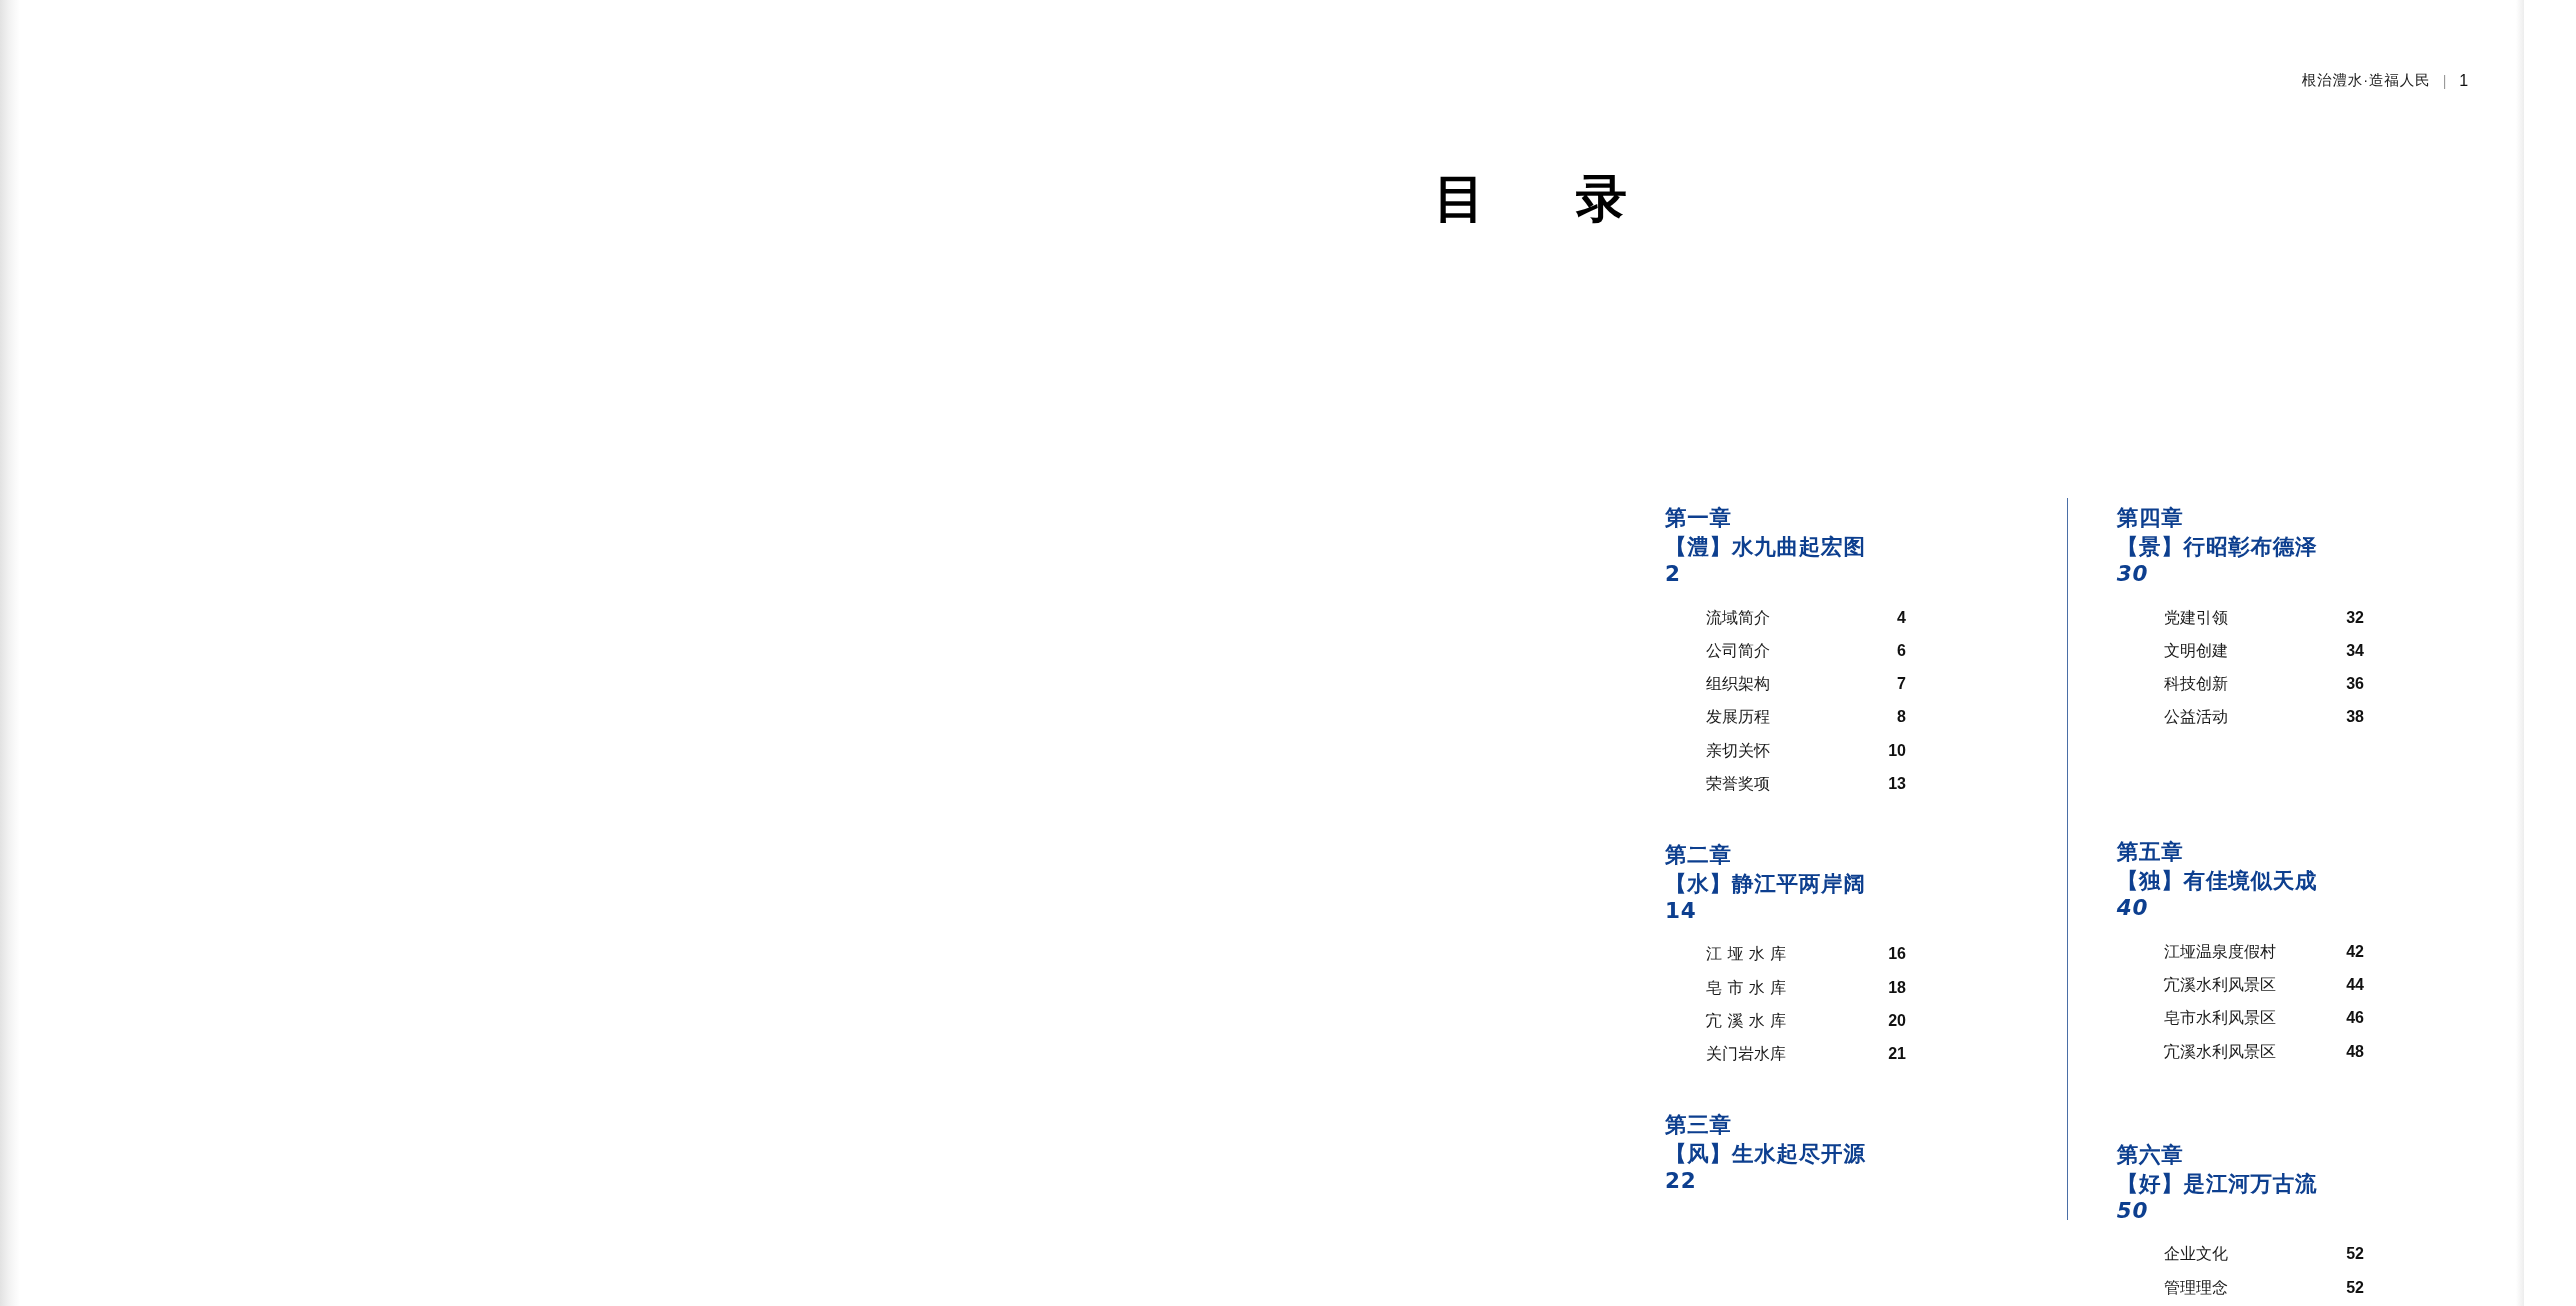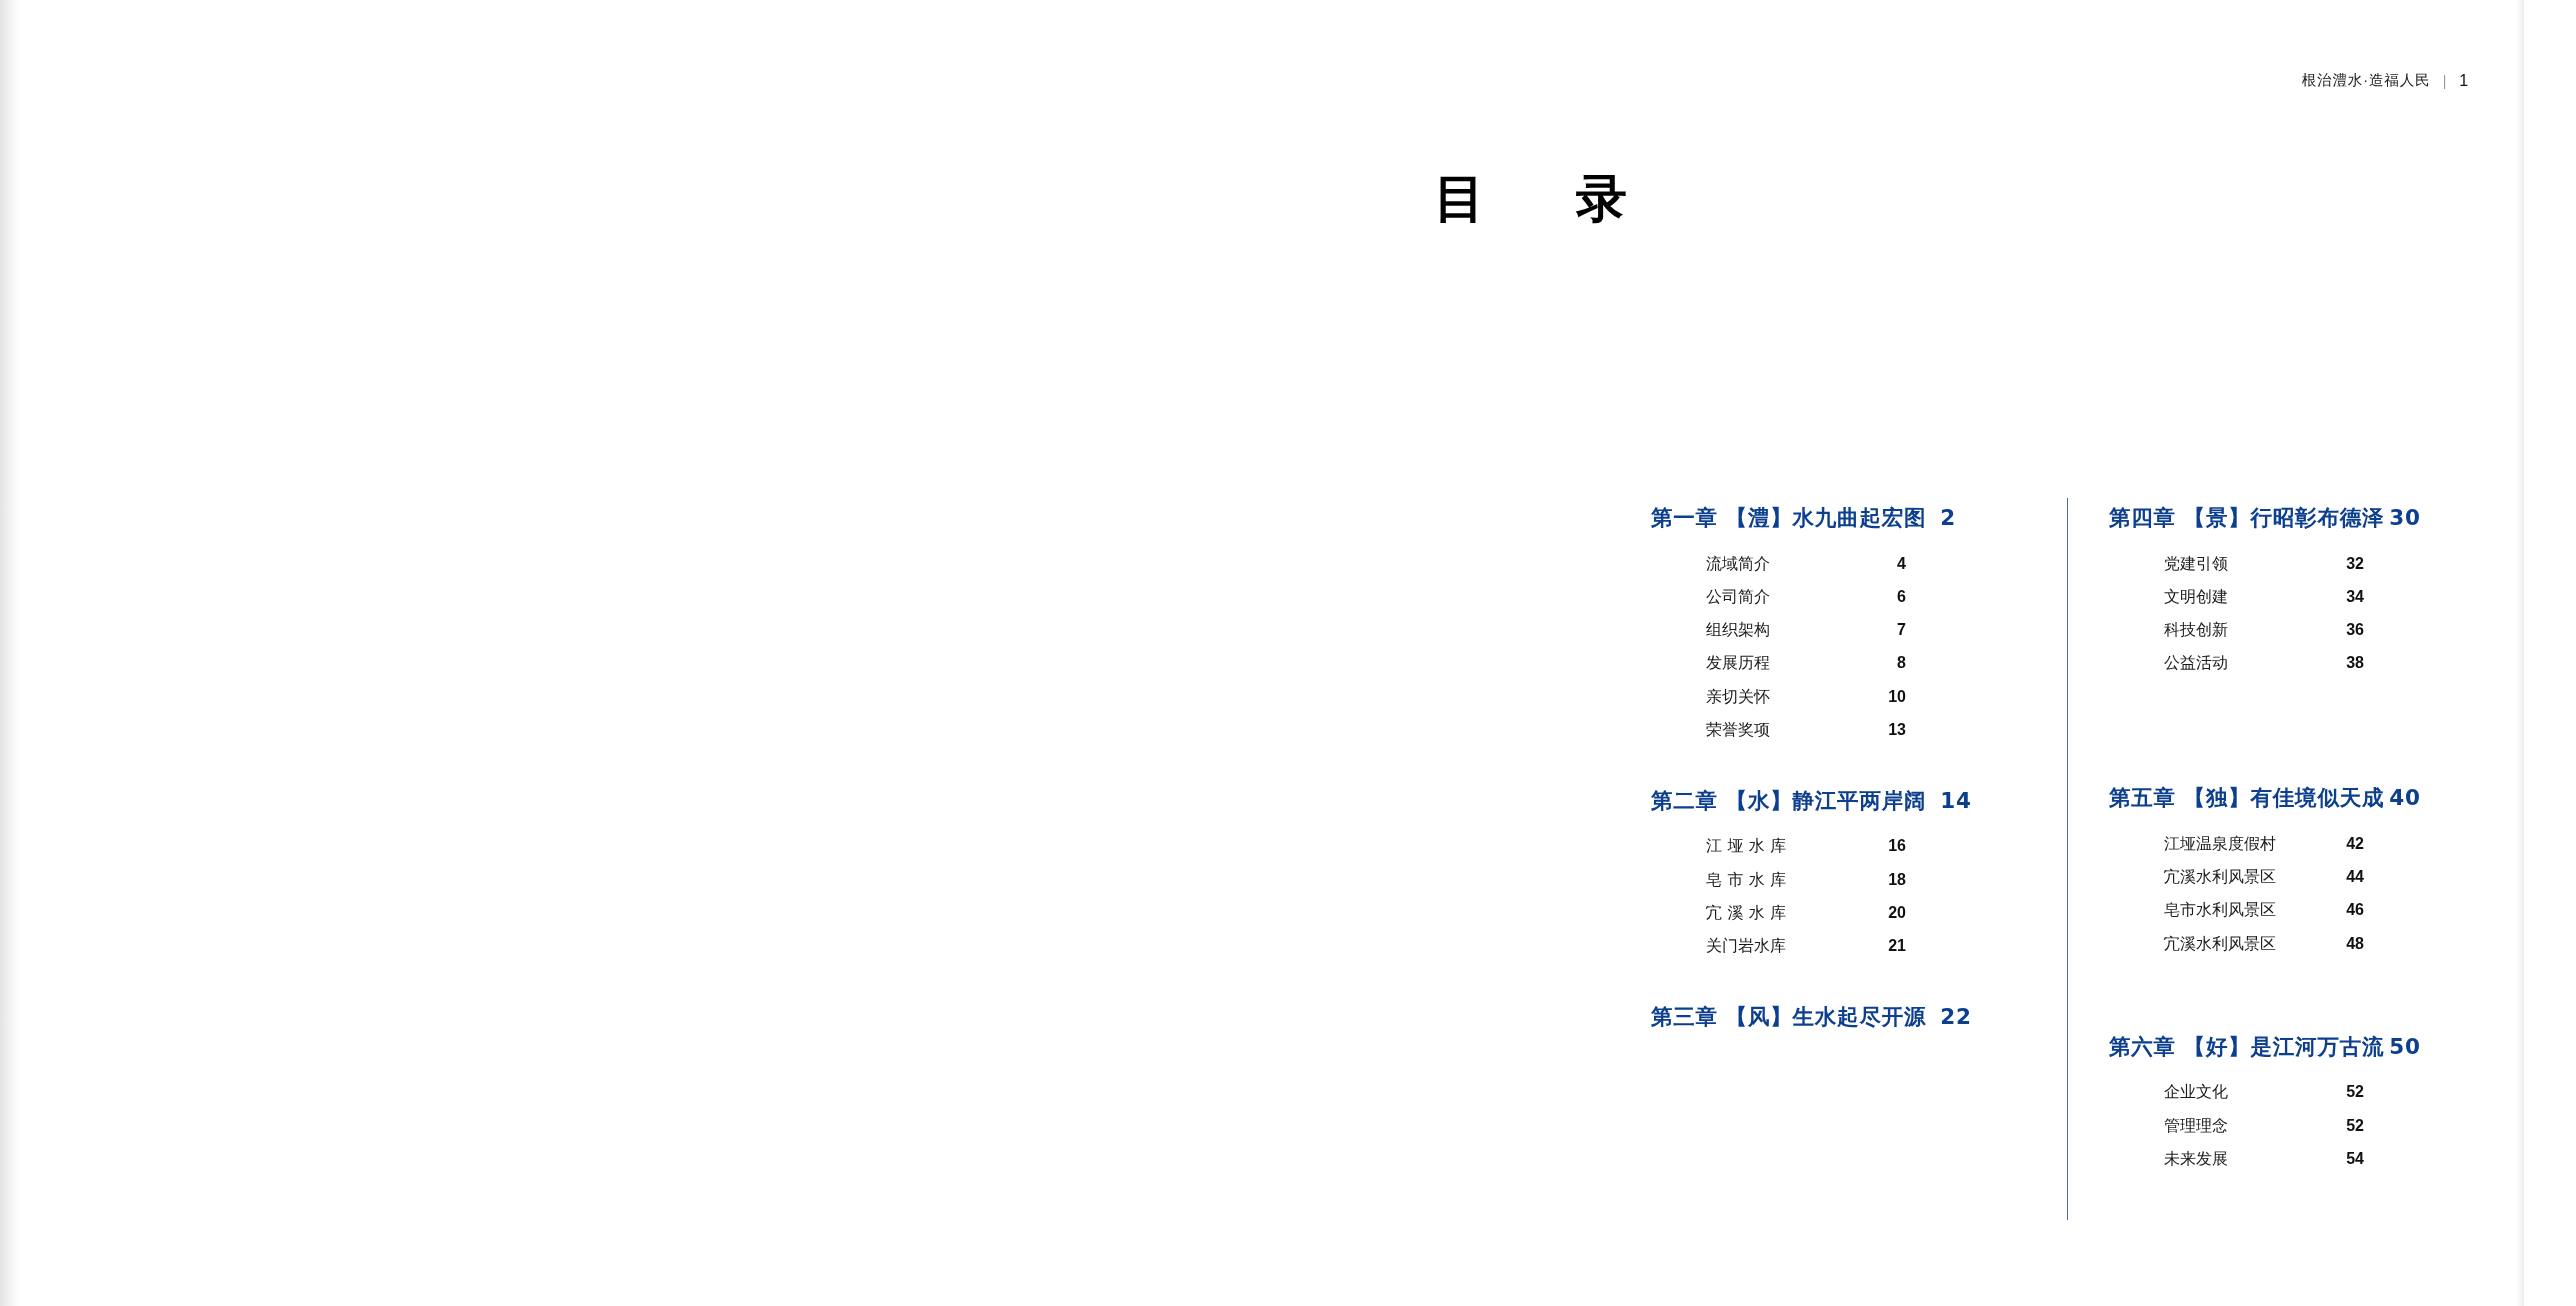--- a/index.html
+++ b/index.html
@@ -102,20 +102,21 @@
 
   .chapter-head {
     display: flex;
     align-items: baseline;
     color: #0d3f8f;
     font-weight: bold;
     font-size: 21.5px;
     letter-spacing: 0.8px;
     margin-bottom: 21.5px;
     font-family: "DejaVu Sans", "Liberation Sans", sans-serif;
+    flex-direction: column;
   }
   .chapter-head .ch-label { white-space: nowrap; }
   .chapter-head .ch-title { white-space: nowrap; margin-left: 7.7px; }
   .chapter-head .ch-page {
     margin-left: 14px;
     font-size: 21.5px;
   }
 
   .sub-list {
     padding-left: 55px;
@@ -137,21 +138,21 @@
     letter-spacing: 5.4px;
   }
   .sub-page {
     width: 46px;
     text-align: right;
     font-weight: bold;
     font-size: 16px;
     color: #111111;
   }
   
-  .chapter-head.wide .ch-page { margin-left: 5px; }
+  .chapter-head.wide .ch-page { margin-left: 5px; font-style: italic; }
 </style>
 </head>
 <body>
 
 <div class="page">
 
   <div class="spine"></div>
   <div class="right-edge"></div>
 
   <div class="running-header">

